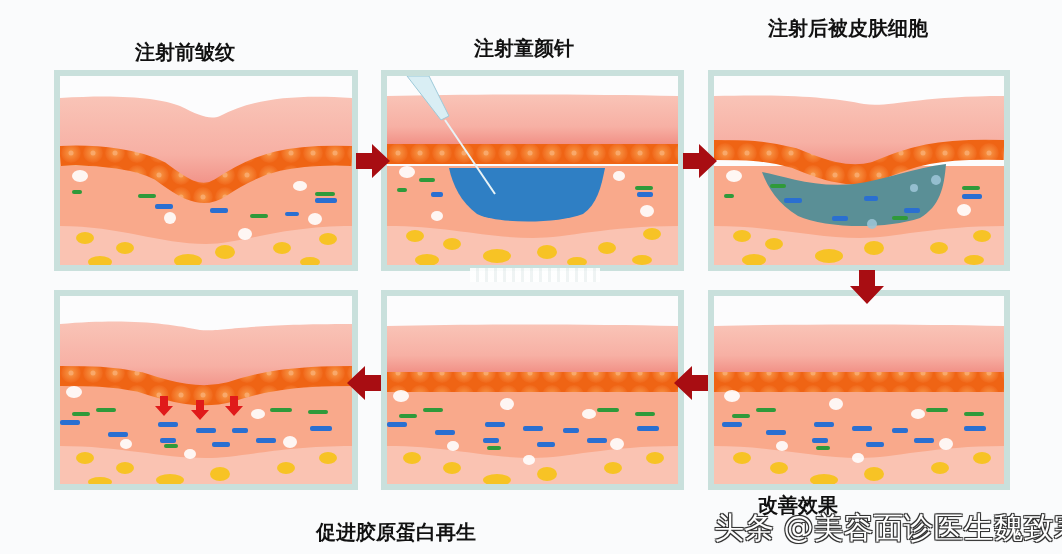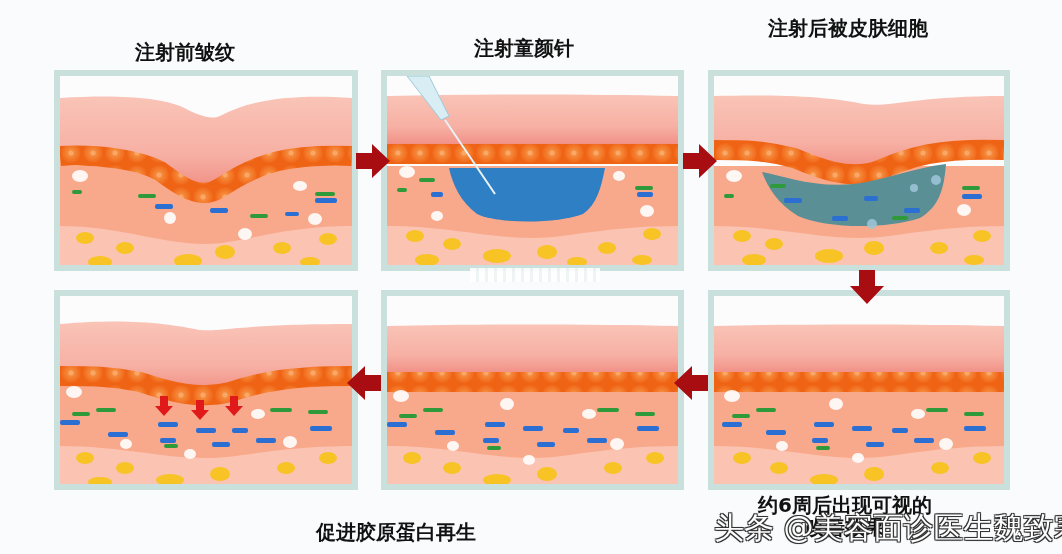--- a/index.html
+++ b/index.html
@@ -32,21 +32,20 @@
 <div class="caption" style="left:135px; top:40px;">
   <span>注射前皱纹</span>
 </div>
 <div class="caption" style="left:474px; top:36px;">
   <span>注射童颜针</span>
 </div>
 <div class="caption" style="left:768px; top:16px;">
   <div>注射后被皮肤细胞</div>
 </div>
 <div class="caption" style="left:758px; top:494px; line-height:22px;">
-  <div>约6周后出现可视的</div>
   <div>改善效果</div>
 </div>
 <div class="caption" style="left:272px; top:520px;margin-left:44px;">
   <span>促进胶原蛋白再生</span>
 </div>
 
 <svg width="0" height="0" style="position:absolute">
   <defs>
     <linearGradient id="epi" x1="0" y1="0" x2="0" y2="1">
       <stop offset="0" stop-color="#f9c4b7"></stop>

